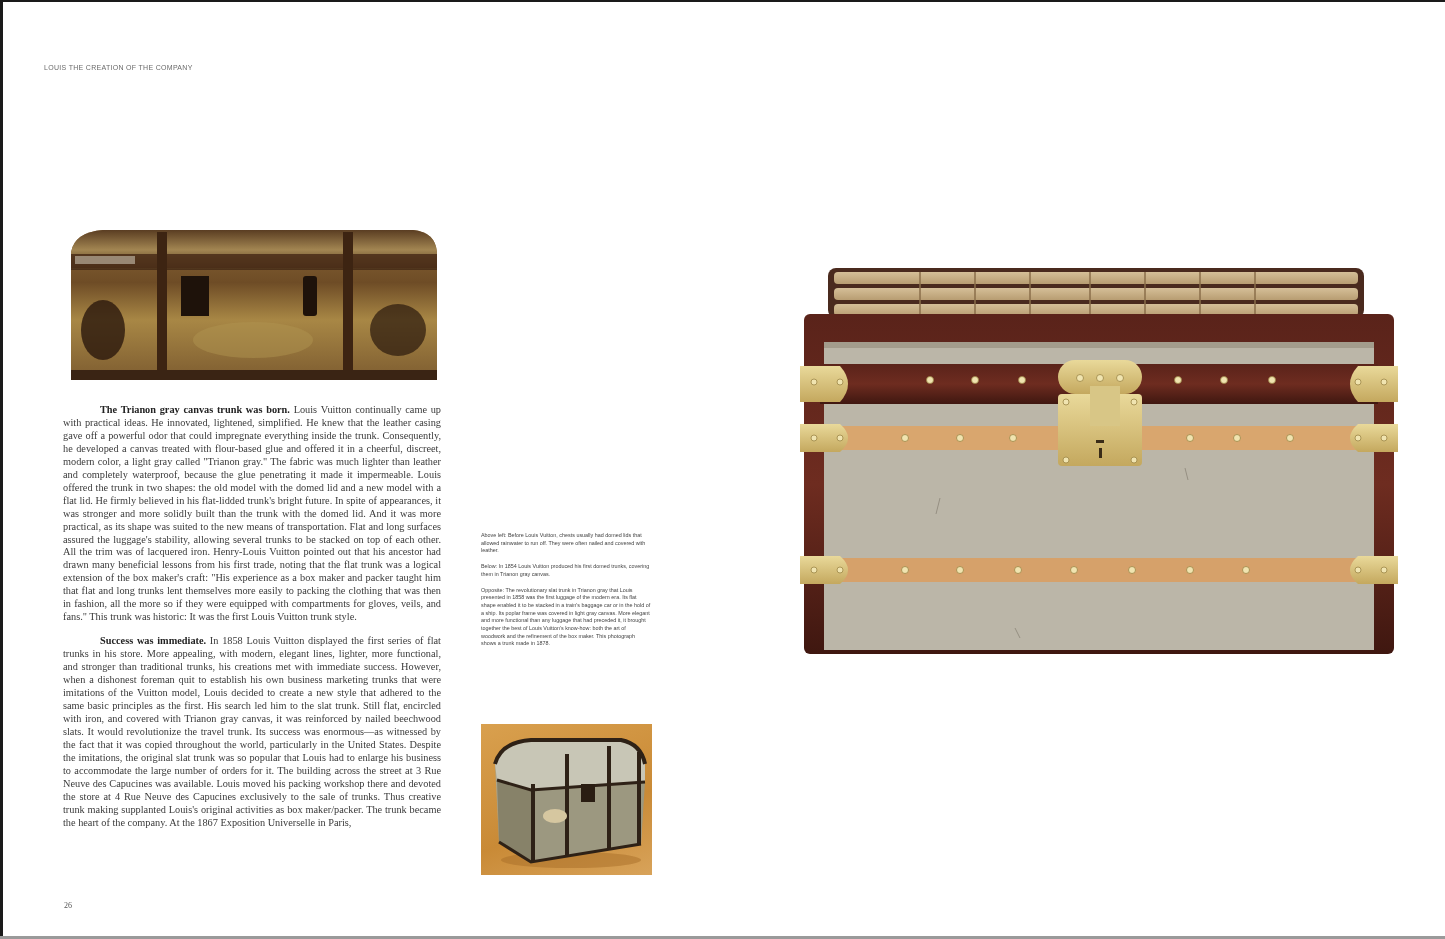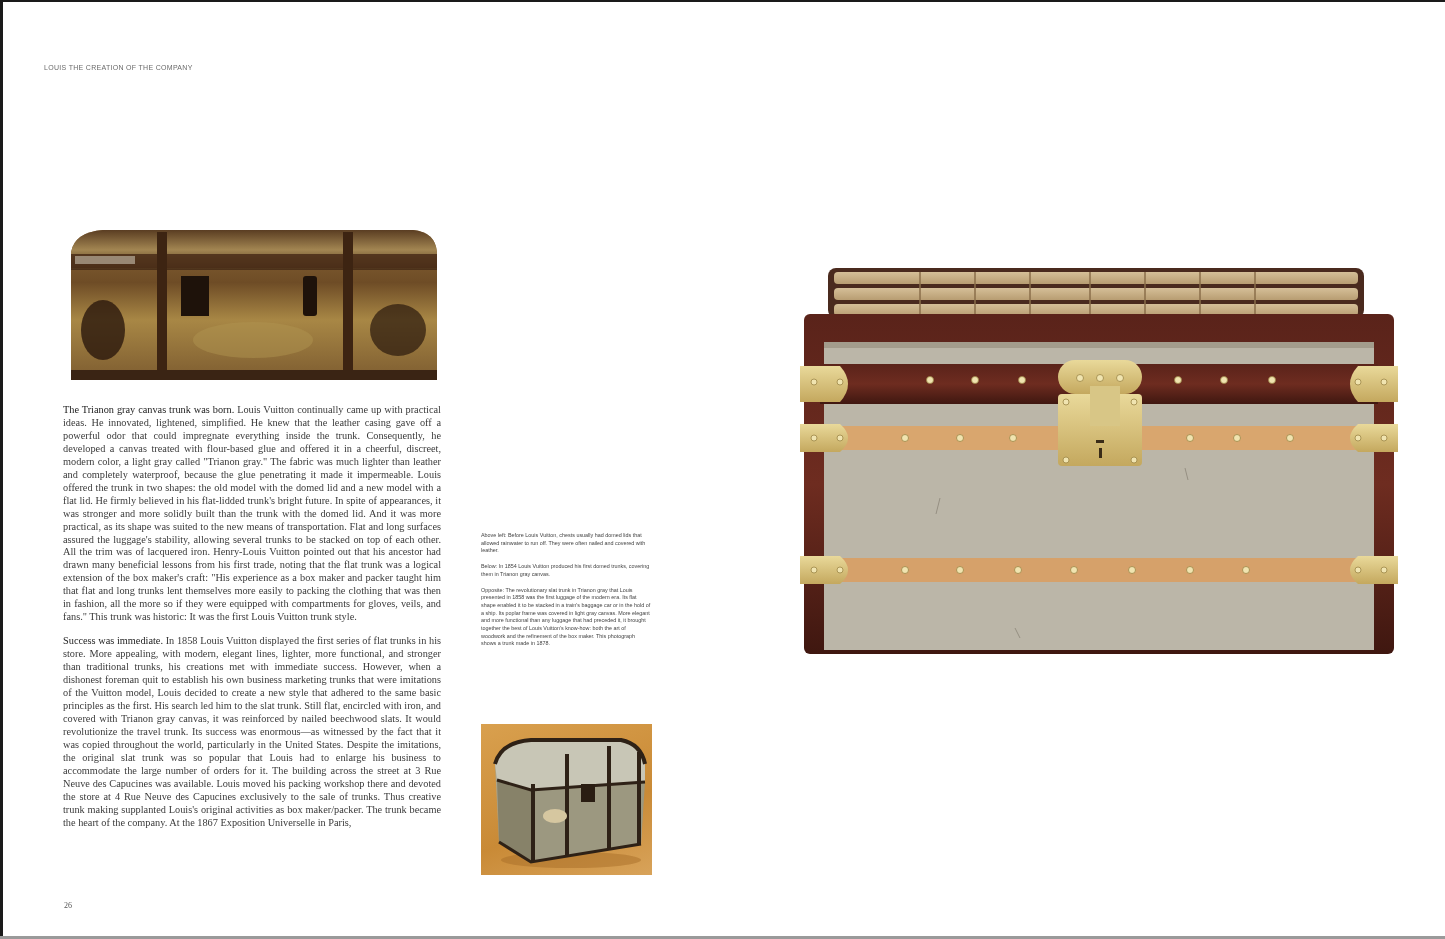--- a/index.html
+++ b/index.html
@@ -3,21 +3,21 @@
 <meta charset="utf-8">
 <style>
   html,body{margin:0;padding:0;background:#fff;}
   body{width:1445px;height:939px;position:relative;overflow:hidden;font-family:"Liberation Serif",serif;color:#2a2a2a;}
   .frame-top{position:absolute;left:0;top:0;width:1445px;height:2px;background:#1a1a1a;}
   .frame-left{position:absolute;left:0;top:0;width:3px;height:939px;background:#1a1a1a;}
   .frame-bottom{position:absolute;left:0;bottom:0;width:1445px;height:3px;background:#9a9a9a;}
   .running-head{position:absolute;left:44px;top:64px;font-family:"Liberation Sans",sans-serif;font-size:7px;letter-spacing:0.3px;color:#6a6a6a;text-transform:uppercase;white-space:nowrap;}
   .body-col{position:absolute;left:63px;top:404px;width:378px;font-size:10.3px;line-height:12.95px;text-align:justify;color:#3a3a3a;}
   .body-col p{margin:0 0 11px 0;}
-  .body-col b{font-weight:normal;color:#222;}
+  .body-col b{font-weight:bold;color:#222;margin-left:37px;}
   .folio{position:absolute;left:64px;top:901px;font-size:8px;color:#555;}
   .captions{position:absolute;left:481px;top:532px;width:170px;font-family:"Liberation Sans",sans-serif;font-size:5.4px;line-height:7.7px;color:#444;}
   .captions p{margin:0 0 8px 0;}
   
   .photo1{position:absolute;left:63px;top:220px;width:378px;height:162px;}
   
   .photo2{position:absolute;left:481px;top:724px;width:171px;height:151px;background:linear-gradient(160deg,#d9a04e 0%,#c98a36 60%,#d8a35a 100%);}
   
   .photo3{position:absolute;left:800px;top:268px;width:598px;height:390px;}
 </style>

